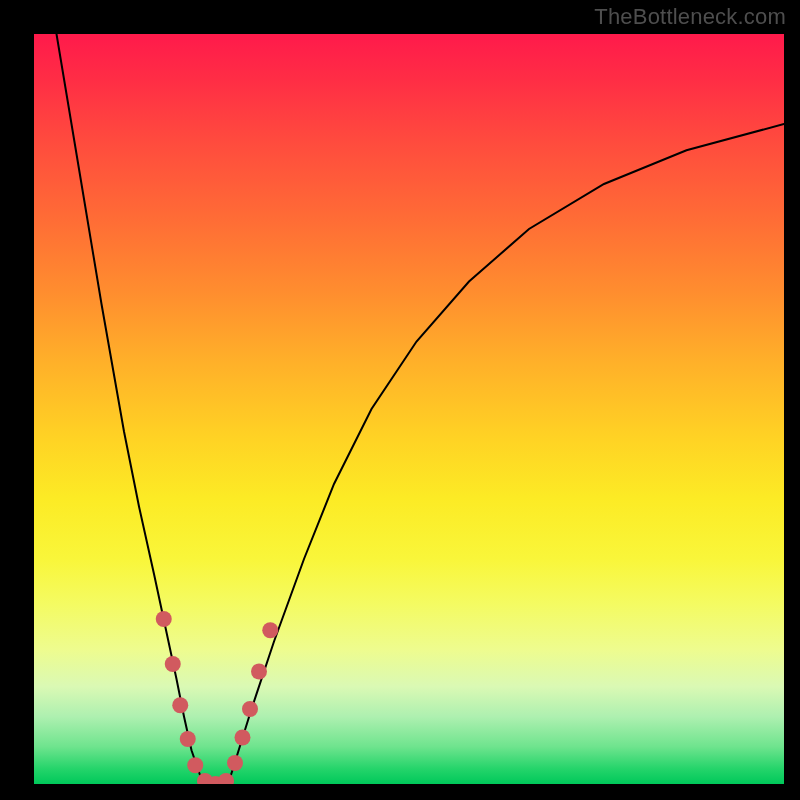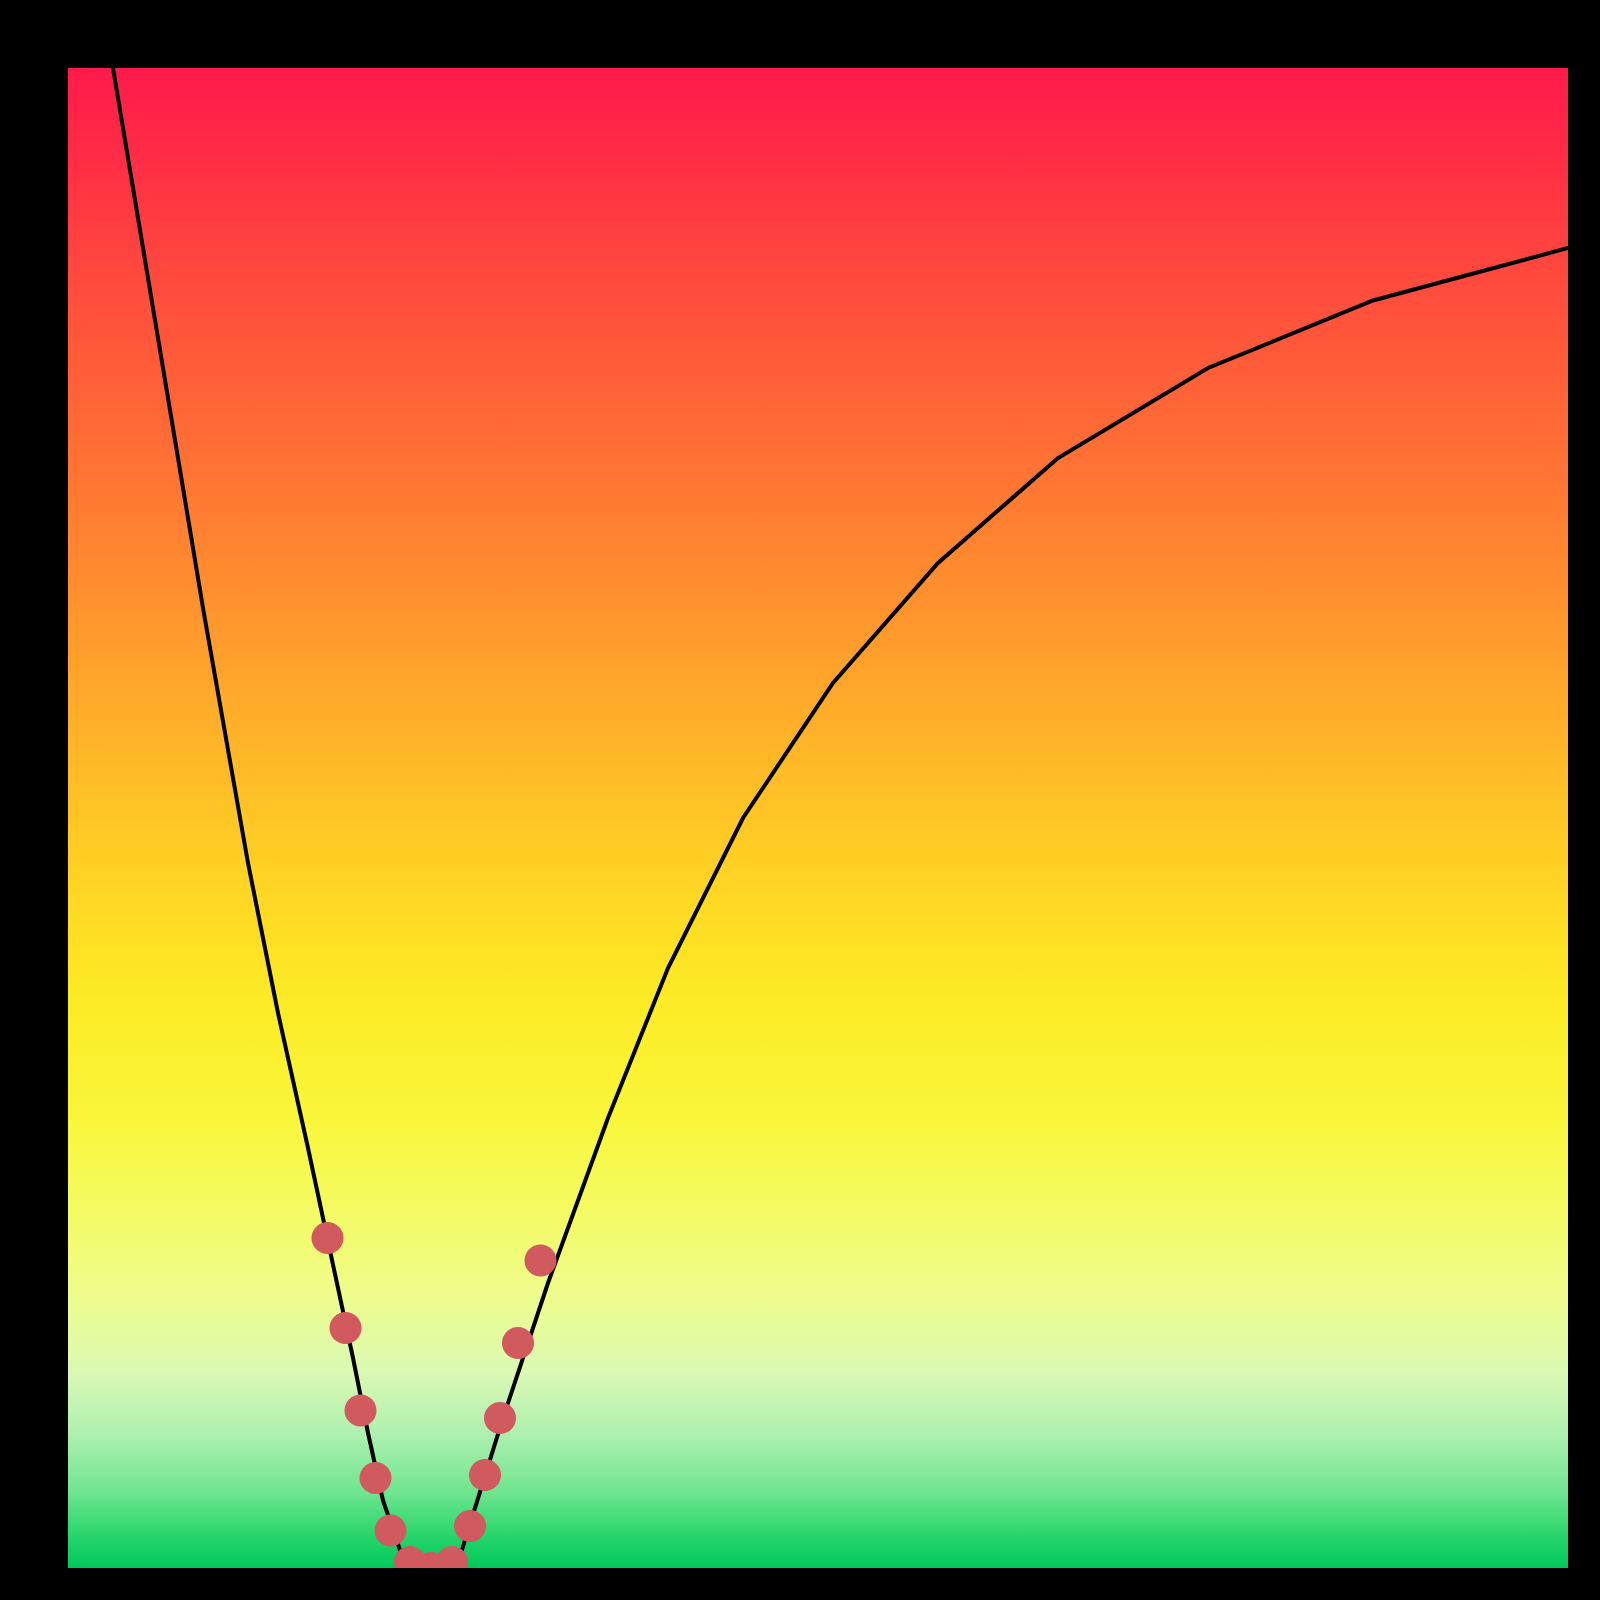--- a/index.html
+++ b/index.html
@@ -73,20 +73,21 @@
   .marker {
     fill: #d15a5f;
     stroke: none;
   }
 </style>
 </head>
 <body>
 
 <div class="frame">
 
+  <div class="watermark">TheBottleneck.com</div>
 
   <div class="plot-area">
     <svg class="curve" viewBox="0 0 750 750" preserveAspectRatio="none">
       <path id="curve-path" class="curve-path" d="M 22.50 0.00 L 45.00 135.00 L 67.50 270.00 L 90.00 397.50 L 105.00 472.50 L 120.00 540.00 L 131.25 592.50 L 142.50 645.00 L 150.00 682.50 L 157.50 716.25 L 166.50 742.50 L 166.50 742.50 L 176.25 750.00 L 186.00 750.00 L 196.50 742.50 L 196.50 742.50 L 217.50 675.00 L 240.00 607.50 L 270.00 525.00 L 300.00 450.00 L 337.50 375.00 L 382.50 307.50 L 435.00 247.50 L 495.00 195.00 L 570.00 150.00 L 652.50 116.25 L 750.00 90.00 "></path>
       <g id="marker-group">
           <circle cx="129.75" cy="585.00" r="8" class="marker"></circle>
           <circle cx="138.75" cy="630.00" r="8" class="marker"></circle>
           <circle cx="146.25" cy="671.25" r="8" class="marker"></circle>
           <circle cx="153.75" cy="705.00" r="8" class="marker"></circle>
           <circle cx="161.25" cy="731.25" r="8" class="marker"></circle>

